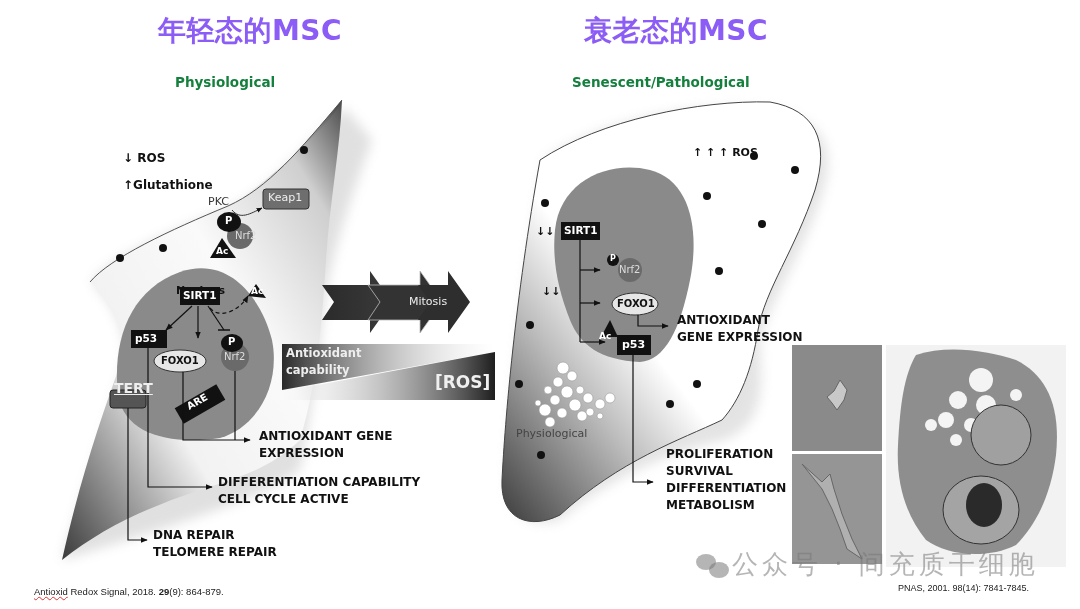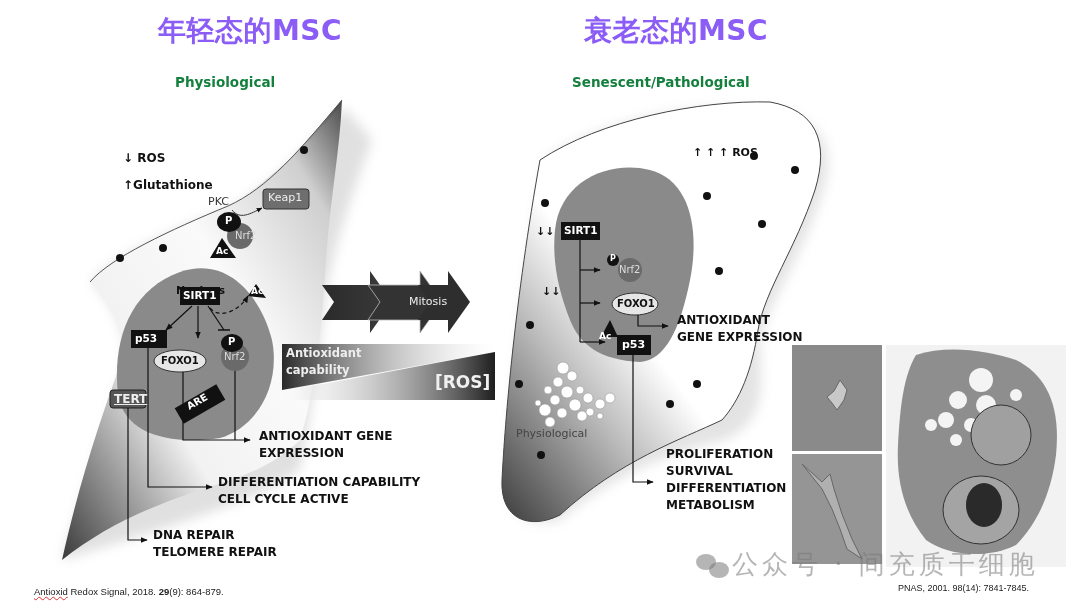--- a/index.html
+++ b/index.html
@@ -180,21 +180,21 @@
 <div class="abs" style="left:235px; top:230px; font-size:10px; color:#ddd;">Nrf2</div>
 <div class="abs" style="left:216px; top:246px; font-size:9px; color:#fff; font-weight:bold;">Ac</div>
 <div class="abs lblsm" style="left:176px; top:268px;margin-top:16px;">Nucleus</div>
 <div class="abs" style="left:183px; top:289px; font-size:10.5px; color:#fff; font-weight:bold;">SIRT1</div>
 <div class="abs" style="left:251px; top:286px; font-size:9px; color:#fff; font-weight:bold;">Ac</div>
 <div class="abs" style="left:135px; top:332px; font-size:10.5px; color:#fff; font-weight:bold;">p53</div>
 <div class="abs" style="left:161px; top:355px; font-size:10px; color:#111; font-weight:bold;">FOXO1</div>
 <div class="abs" style="left:228px; top:336px; font-size:10px; color:#fff; font-weight:bold;">P</div>
 <div class="abs" style="left:224px; top:351px; font-size:10px; color:#ddd;">Nrf2</div>
 <div class="abs" style="left:186px; top:396px; font-size:10px; color:#fff; font-weight:bold; transform:rotate(-30deg);">ARE</div>
-<div class="abs" style="left:114px; top:392px; font-size:12px; color:#eee; font-weight:bold;text-decoration:underline;">TERT</div>
+<div class="abs" style="left:114px; top:380px; font-size:14px; color:#eee; font-weight:bold;text-decoration:underline;">TERT</div>
 
 <div class="abs lbl" style="left:259px; top:428px;">
   <div>ANTIOXIDANT GENE</div>
   <div>EXPRESSION</div>
 </div>
 <div class="abs lbl" style="left:218px; top:474px;">
   <div>DIFFERENTIATION CAPABILITY</div>
   <div>CELL CYCLE ACTIVE</div>
 </div>
 <div class="abs lbl" style="left:153px; top:527px;">

